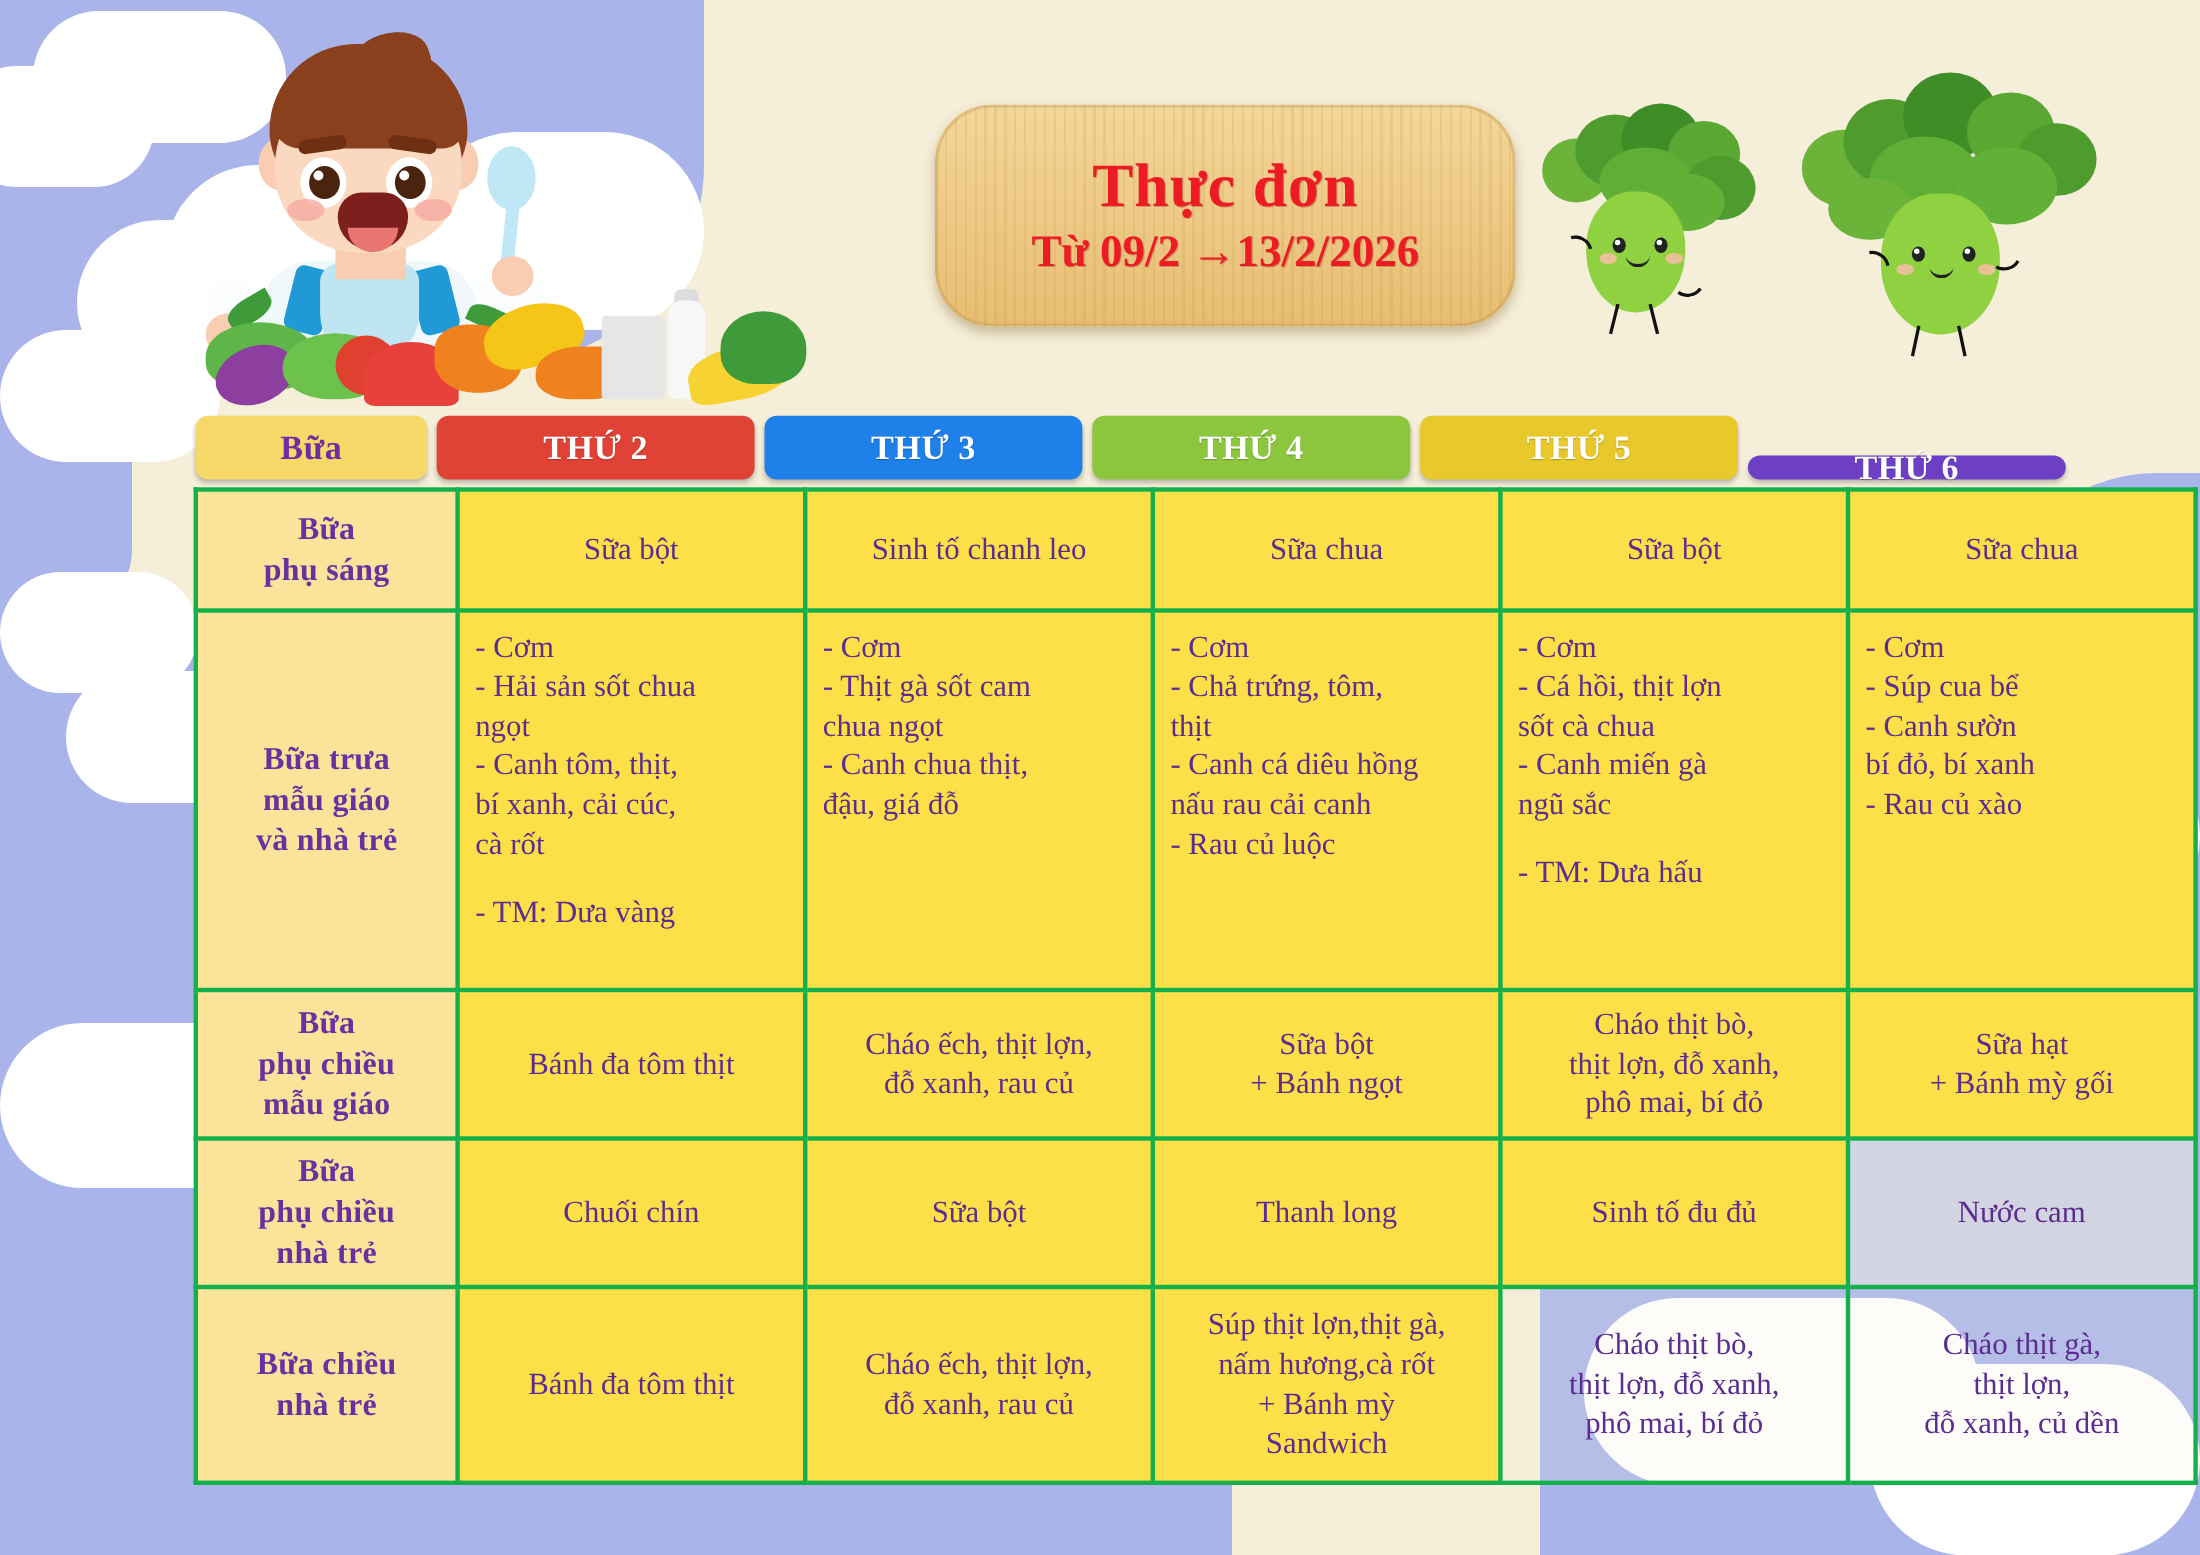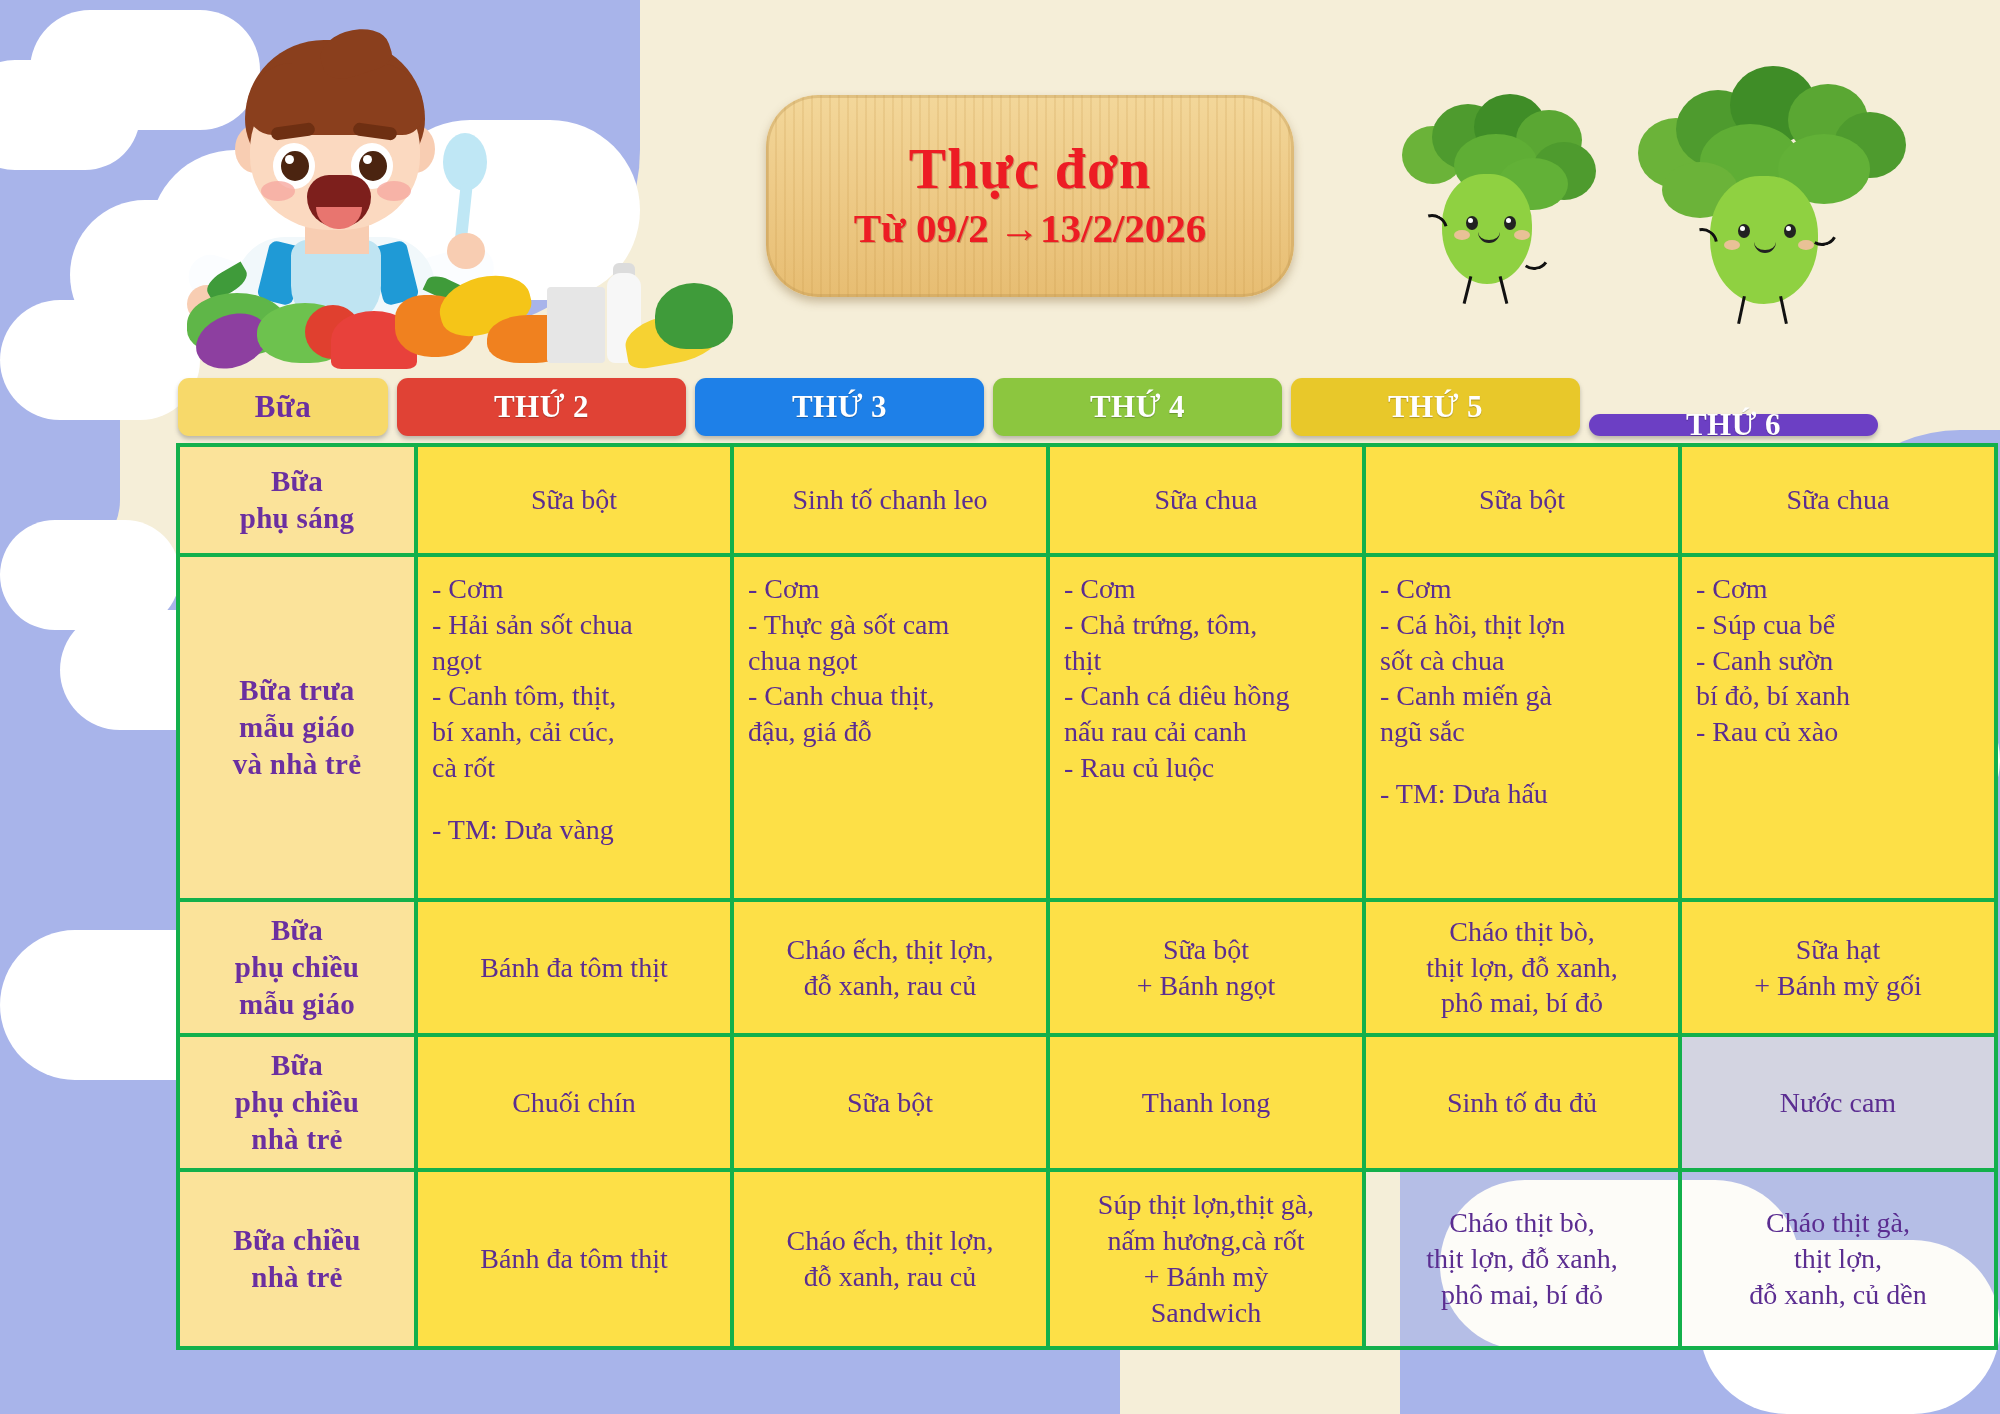--- a/index.html
+++ b/index.html
@@ -112,21 +112,21 @@
   
   #fruitstack{position:absolute;left:1822px;top:560px;width:110px;height:320px;}
   .fr{position:absolute;}
   .fr .fe{position:absolute;width:11px;height:13px;background:#222;border-radius:50%;}
   .fr .fe i{position:absolute;left:2px;top:2px;width:4px;height:4px;background:#fff;border-radius:50%;display:block;}
   .fr .fm{position:absolute;width:16px;height:9px;border-bottom:3px solid #222;border-radius:0 0 16px 16px;}
   .fr .fc{position:absolute;width:13px;height:8px;background:#f6b3a4;border-radius:50%;opacity:.85;}
 
   
   #plaque{
-    position:absolute;left:766px;top:95px;width:528px;height:202px;
+    position:absolute;left:850px;top:95px;width:528px;height:202px;
     border-radius:52px;
     background:
       repeating-linear-gradient(90deg, rgba(190,140,60,.16) 0 2px, rgba(255,255,255,0) 2px 9px),
       linear-gradient(180deg,#f3d79a 0%,#eecb88 45%,#e7bd72 100%);
     box-shadow:0 5px 10px rgba(120,90,40,.35), inset 0 0 0 3px rgba(190,150,80,.35);
     display:flex;flex-direction:column;align-items:center;justify-content:center;
   }
   #title-main{
     color:#ed1c24;font-weight:bold;font-size:56px;line-height:1.05;
     letter-spacing:1px;text-shadow:1px 1px 0 rgba(120,0,0,.25);
@@ -396,21 +396,21 @@
             <span class="ln">- Hải sản sốt chua</span>
             <span class="ln">ngọt</span>
             <span class="ln">- Canh tôm, thịt,</span>
             <span class="ln"> bí xanh, cải cúc,</span>
             <span class="ln"> cà rốt</span>
             <span class="gap"></span>
             <span class="ln"> - TM: Dưa vàng</span>
           </td>
           <td class="col3 list">
             <span class="ln">- Cơm</span>
-            <span class="ln">- Thực gà sốt cam</span>
+            <span class="ln">- Thịt gà sốt cam</span>
             <span class="ln">chua ngọt</span>
             <span class="ln">- Canh chua thịt,</span>
             <span class="ln">đậu, giá đỗ</span>
           </td>
           <td class="col4 list">
             <span class="ln">- Cơm</span>
             <span class="ln">- Chả trứng, tôm,</span>
             <span class="ln">thịt</span>
             <span class="ln">- Canh cá diêu hồng</span>
             <span class="ln">nấu rau cải canh</span>

